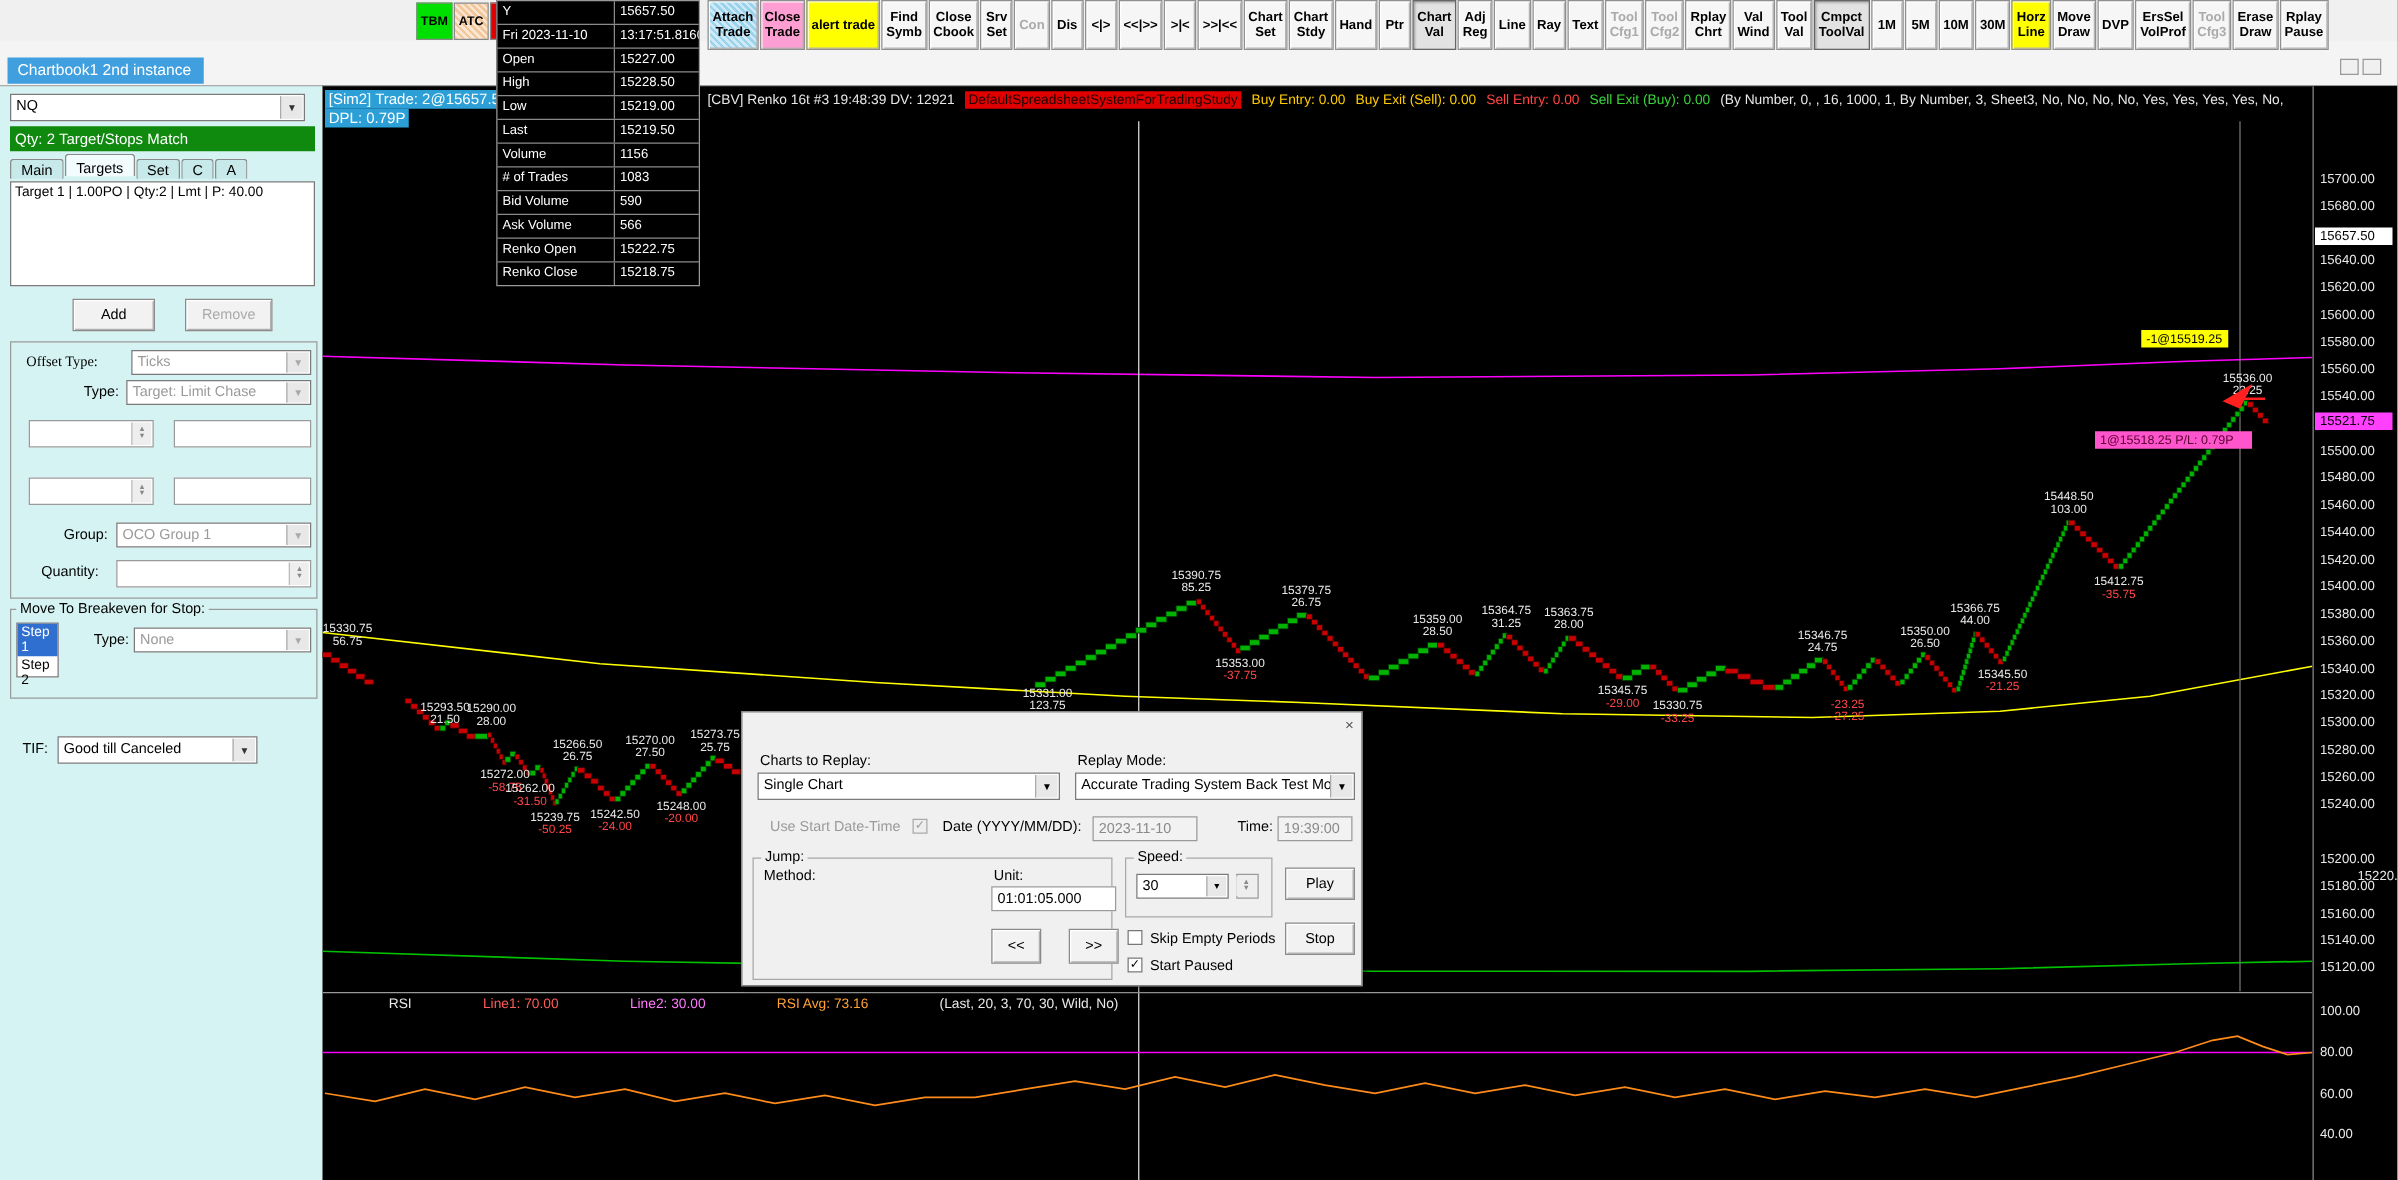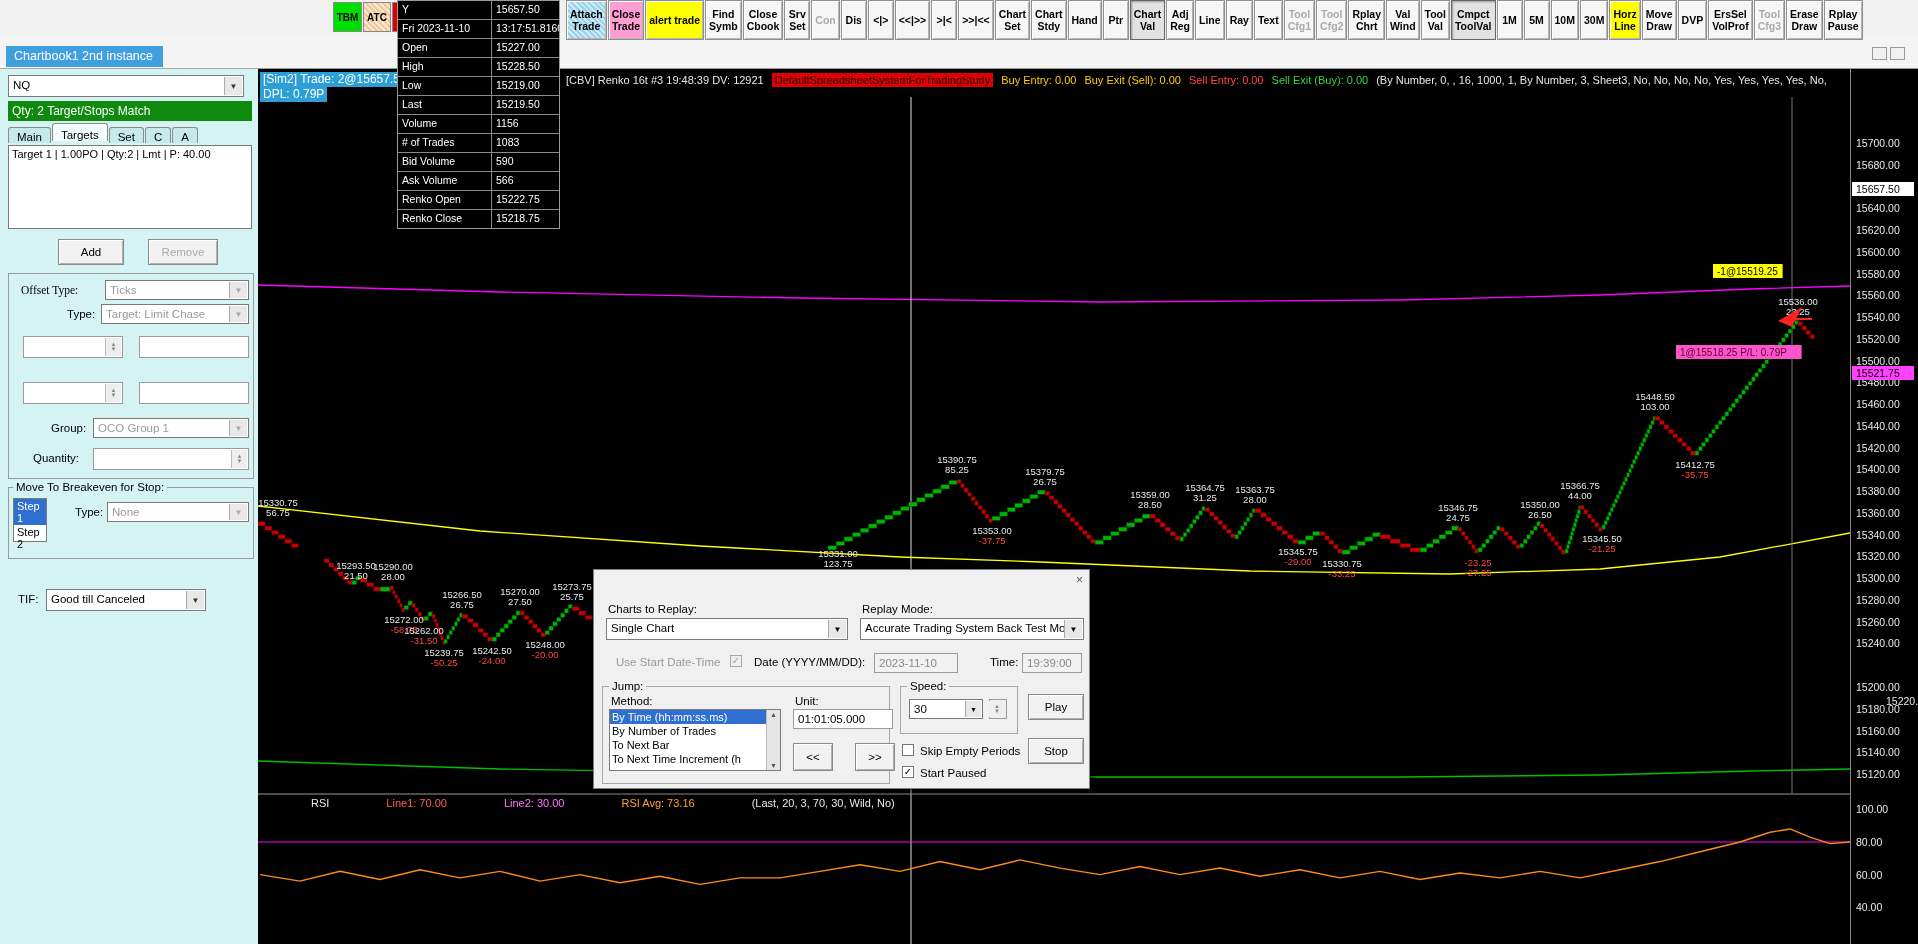--- a/index.html
+++ b/index.html
@@ -712,21 +712,21 @@
         <div class="pricelab" style="top: 612px;">15200.00</div>
         <div class="pricelab" style="top: 633.76px;">15180.00</div>
         <div class="pricelab" style="top: 655.52px;">15160.00</div>
         <div class="pricelab" style="top: 677.28px;">15140.00</div>
         <div class="pricelab" style="top: 699.04px;">15120.00</div>
         <div class="pricelab" style="top: 734.4px;">100.00</div>
         <div class="pricelab" style="top: 767px;">80.00</div>
         <div class="pricelab" style="top: 799.6px;">60.00</div>
         <div class="pricelab" style="top: 832.2px;">40.00</div>
         <div class="pricebox" style="background: rgb(255, 255, 255); top: 113.24px;">15657.50</div>
-        <div class="pricebox" style="background: rgb(255, 64, 255); top: 260.936px; margin-top: 36px;">15521.75</div>
+        <div class="pricebox" style="background: rgb(255, 64, 255); top: 260.936px;">15521.75</div>
       </div>
   </div>
 
   <div id="dialog">
     <div id="dlgclose">×</div>
     <div class="dlabel" style="left:14px;top:33px;">Charts to Replay:</div>
     <div class="dcombo" style="left:12px;top:48px;width:242px;height:22px;">
       <span>Single Chart</span><span class="arrowbox" style="position:absolute;right:1px;top:1px;bottom:1px;width:17px;background:#e8e8e8;border-left:1px solid #aaa;display:flex;align-items:center;justify-content:center;font-size:8px;">▼</span>
     </div>
     <div class="dlabel" style="left:268px;top:33px;">Replay Mode:</div>
@@ -736,31 +736,20 @@
     <div class="dlabel gray" style="left:22px;top:86px;">Use Start Date-Time</div>
     <div class="chk gray" style="left:136px;top:85px;">✓</div>
     <div class="dlabel" style="left:160px;top:86px;">Date (YYYY/MM/DD):</div>
     <div class="dinput" style="left:280px;top:83px;width:84px;height:20px;">2023-11-10</div>
     <div class="dlabel" style="left:396px;top:86px;">Time:</div>
     <div class="dinput" style="left:428px;top:83px;width:60px;height:20px;">19:39:00</div>
 
     <div class="dgroup" style="left:8px;top:116px;width:288px;height:98px;">
       <div class="dlegend">Jump:</div>
       <div class="dlabel" style="left:8px;top:8px;">Method:</div>
-      <div id="methodlist" style="left:6px;top:22px;width:172px;height:62px;">
-
-      <div class="mi sel">By Time (hh:mm:ss.ms)</div>
-          <div class="mi">By Number of Trades</div>
-          <div class="mi">To Next Bar</div>
-          <div class="mi">To Next Time Increment (h</div>
-          <div class="vscroll">
-            <span>▲</span>
-            <span>▼</span>
-          </div>
-        </div>
       <div class="dlabel" style="left:192px;top:8px;">Unit:</div>
       <div class="dinput white" style="left:190px;top:22px;width:100px;height:20px;">01:01:05.000</div>
       <div class="dbtn" style="left:190px;top:56px;width:38px;height:26px;">&lt;&lt;</div>
       <div class="dbtn" style="left:252px;top:56px;width:38px;height:26px;">&gt;&gt;</div>
     </div>
 
     <div class="dgroup" style="left:306px;top:116px;width:118px;height:48px;">
       <div class="dlegend">Speed:</div>
       <div class="dcombo" style="left:8px;top:12px;width:74px;height:20px;">
         <span>30</span><span class="arrowbox" style="position:absolute;right:1px;top:1px;bottom:1px;width:15px;background:#e8e8e8;border-left:1px solid #aaa;display:flex;align-items:center;justify-content:center;font-size:7px;">▼</span>

